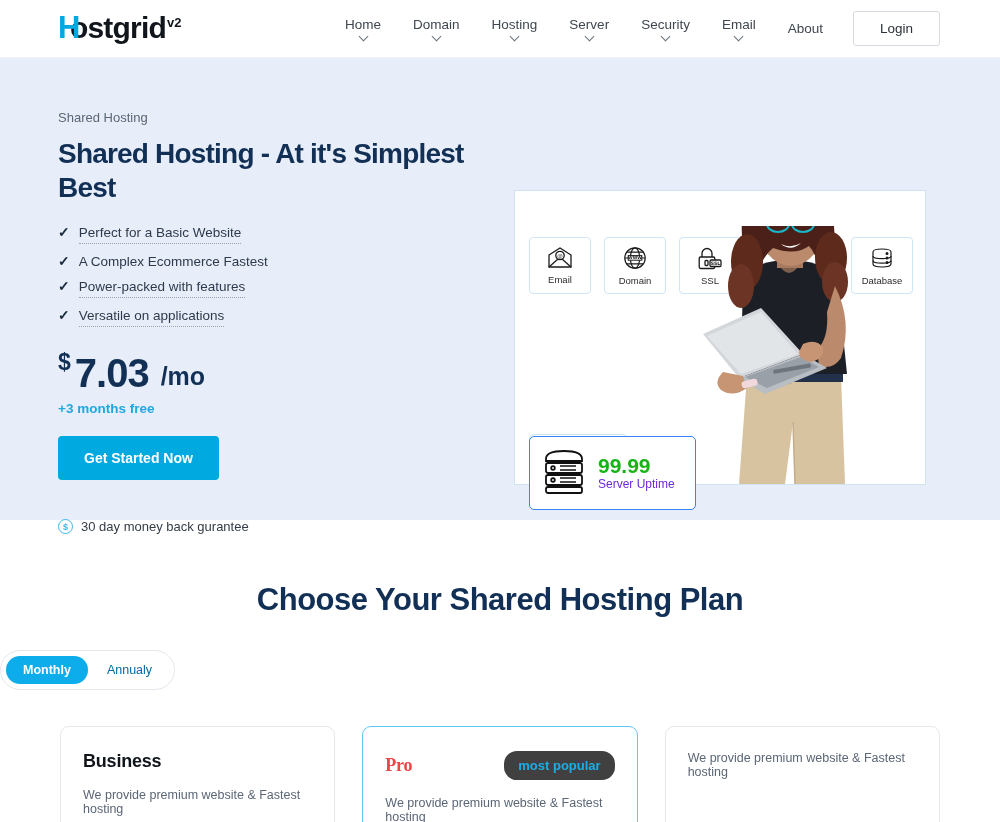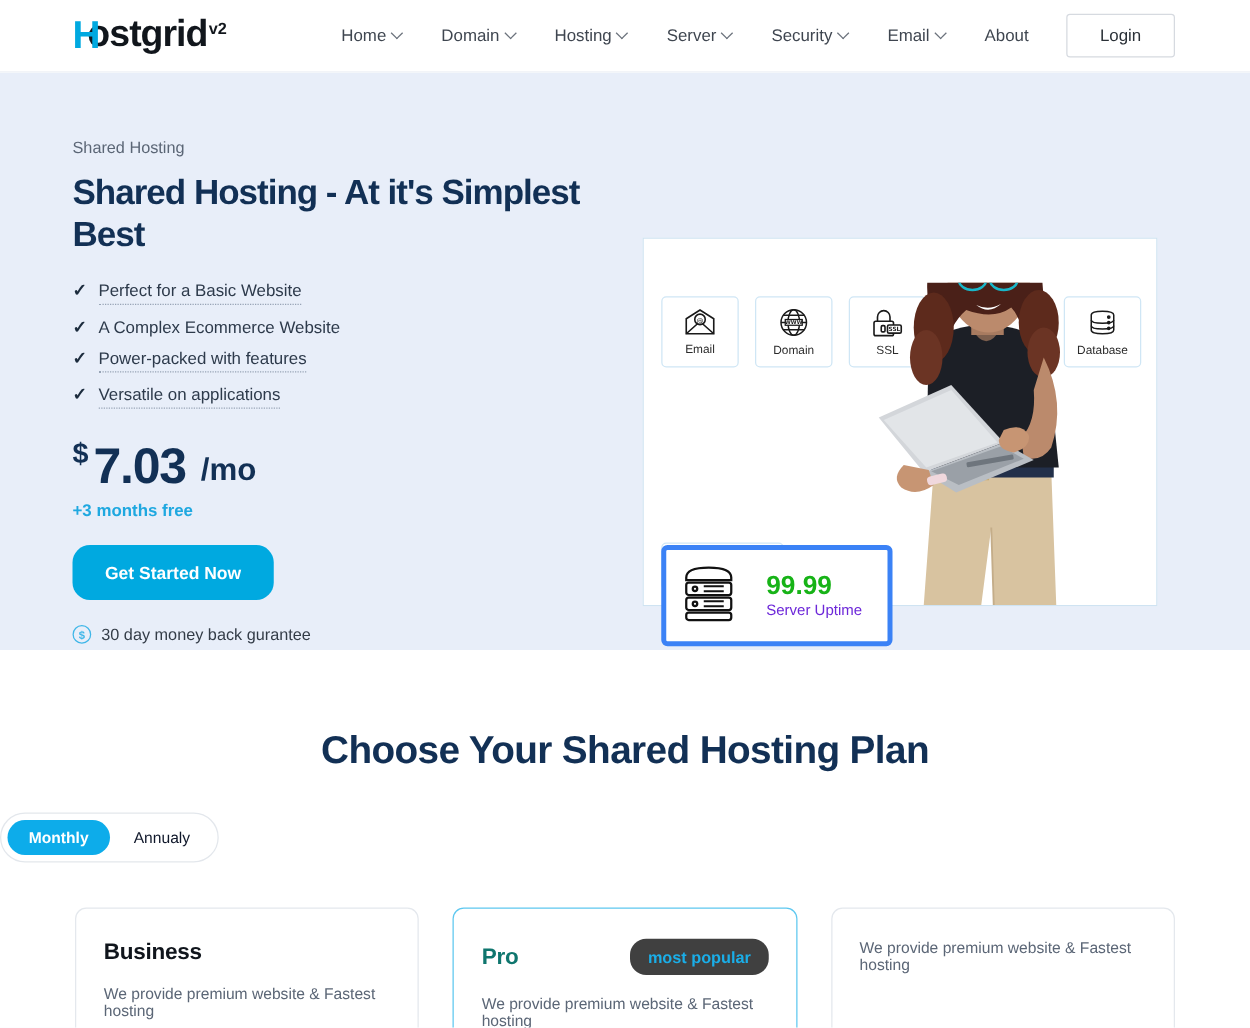--- a/index.html
+++ b/index.html
@@ -29,21 +29,21 @@
     letter-spacing: -0.8px; margin-left: -10px;
   }
   .logo-sup {
     font-size: 13px; font-weight: 600; color: #11161c;
     margin-left: 1px; margin-top: 3px;
   }
   .nav { margin-left: auto; display: flex; align-items: center; gap: 0; }
   .nav-item {
     font-size: 13.5px; color: #3f4650; padding: 8px 16px;
     display: flex; align-items: center; gap: 5px;
-    cursor: pointer; white-space: nowrap;
+    cursor: pointer; white-space: nowrap; flex-direction: column;
   }
   .chev {
     width: 7px; height: 7px; border-right: 1.4px solid #6b727c;
     border-bottom: 1.4px solid #6b727c; transform: rotate(45deg);
     margin-top: -4px;
   }
   .login-btn {
     font-size: 13.5px; color: #2b3138; border: 1px solid #d6dae0;
     border-radius: 3px; padding: 9px 26px; margin-left: 14px;
     background: #fff; cursor: pointer;
@@ -71,23 +71,23 @@
   }
   .bullet-txt.dotted {
     border-bottom: 1px dotted #97a4b6; padding-bottom: 3px;
   }
   .price-row { display: flex; align-items: flex-end; gap: 4px; margin-bottom: 8px; }
   .cur { font-size: 23px; font-weight: 700; color: #123055; position: relative; top: -17px; }
   .amt { font-size: 40px; font-weight: 700; color: #123055; letter-spacing: -1px; line-height: 1; }
   .per { font-size: 25px; font-weight: 700; color: #123055; margin-left: 8px; position: relative; top: -2px; }
   .free { font-size: 13.5px; font-weight: 700; color: #1fa8e0; margin-bottom: 20px; }
   .cta {
-    background: #00a9e0; color: #fff; border: none; border-radius: 14px;
+    background: #00a9e0; color: #fff; border: none; border-radius: 4px;
     font-size: 14px; font-weight: 700; padding: 14px 26px;
-    cursor: pointer; font-family: inherit; margin-bottom: 20px;
+    cursor: pointer; font-family: inherit; margin-bottom: 39px;
     display: inline-block;
   }
   .guarantee { display: flex; align-items: center; gap: 8px; font-size: 13px; color: #333c47; }
   .gicon {
     width: 15px; height: 15px; border-radius: 50%;
     border: 1.4px solid #3fb6e8; color: #3fb6e8;
     font-size: 9px; font-weight: 700;
     display: flex; align-items: center; justify-content: center;
   }
 
@@ -112,22 +112,22 @@
     overflow: hidden;
   }
   .wp-badge {
     position: absolute; left: 14px; top: 196px;
     border: 1px solid #cfe6f5; border-radius: 4px; background: #fff;
     display: flex; align-items: center; gap: 6px; padding: 6px 9px 6px 7px; margin-top: 47px;
   }
   .wp-label { font-size: 10.5px; color: #3b3b3b; font-weight: 600; }
   .uptime {
     position: absolute; left: 14px; top: 245px;
-    border: 4px solid #3b82f6; border-radius: 5px; background: #fff;
-    display: flex; align-items: center; gap: 24px; padding: 10px 20px 10px 12px;
+    border: 1px solid #3b82f6; border-radius: 5px; background: #fff;
+    display: flex; align-items: center; gap: 12px; padding: 10px 20px 10px 12px;
     z-index: 3;
   }
   .uptime-num { font-size: 21px; font-weight: 700; color: #17b317; line-height: 1.05; }
   .uptime-lbl { font-size: 12px; color: #6d28d9; }
   .callout {
     position: absolute; left: 330px; top: 182px;
     background: #fff; border: 1px solid #e2e9f0;
     padding: 12px 14px; z-index: 4;
     font-size: 12px; font-weight: 700; color: #1f2a38; line-height: 1.42;
     white-space: nowrap;
@@ -139,34 +139,34 @@
     text-align: center; font-size: 31px; font-weight: 700;
     color: #123055; letter-spacing: -0.5px; margin-bottom: 32px;
   }
   .toggle-wrap { display: flex; justify-content: flex-start; margin-bottom: 36px; }
   .toggle {
     border: 1px solid #e3e7ec; border-radius: 20px; background: #fff;
     display: flex; align-items: center; padding: 5px; gap: 2px;
   }
   .tg {
     font-size: 12.5px; padding: 7px 17px; border-radius: 14px;
-    color: #0f172a; cursor: pointer; white-space: nowrap;
+    color: #0369a1; cursor: pointer; white-space: nowrap;
   }
   .tg.active { background: #0dacea; color: #fff; font-weight: 600; }
 
   .cards { display: flex; gap: 27px; padding: 0 60px; align-items: flex-start; }
   .card {
     flex: 1; border: 1px solid #e4e8ed; border-radius: 9px;
     background: #fff; padding: 24px 22px 26px 22px; height: 175px;
     overflow: hidden; position: relative;
   }
   .card.featured { border: 1px solid #5ec8f0; }
   .card-head { display: flex; align-items: center; justify-content: space-between; margin-bottom: 16px; }
   .card-name { font-size: 18px; font-weight: 700; color: #10151c; letter-spacing: -0.2px; }
-  .card-name.pro { color: #0f766e; }
+  .card-name.pro { color: #ef4444; font-family: Liberation Serif, serif; }
   .badge {
     background: #404040; color: #1aaee8; font-size: 13px; font-weight: 700;
     border-radius: 13px; padding: 7px 14px; white-space: nowrap;
   }
   .card-desc { font-size: 12.5px; color: #5b6676; margin-bottom: 14px; }
 </style>
 </head>
 <body>
 
 <div class="page">
@@ -214,21 +214,21 @@
     <div class="eyebrow">Shared Hosting</div>
     <h1 class="hero-title">Shared Hosting - At it's Simplest Best</h1>
 
     <div class="bullets">
       <div class="bullet">
         <span class="tick">✓</span>
         <span class="bullet-txt dotted">Perfect for a Basic Website</span>
       </div>
       <div class="bullet">
         <span class="tick">✓</span>
-        <span class="bullet-txt">A Complex Ecommerce Website</span>
+        <span class="bullet-txt">A Complex Ecommerce Fastest</span>
       </div>
       <div class="bullet">
         <span class="tick">✓</span>
         <span class="bullet-txt dotted">Power-packed with features</span>
       </div>
       <div class="bullet">
         <span class="tick">✓</span>
         <span class="bullet-txt dotted">Versatile on applications</span>
       </div>
     </div>

